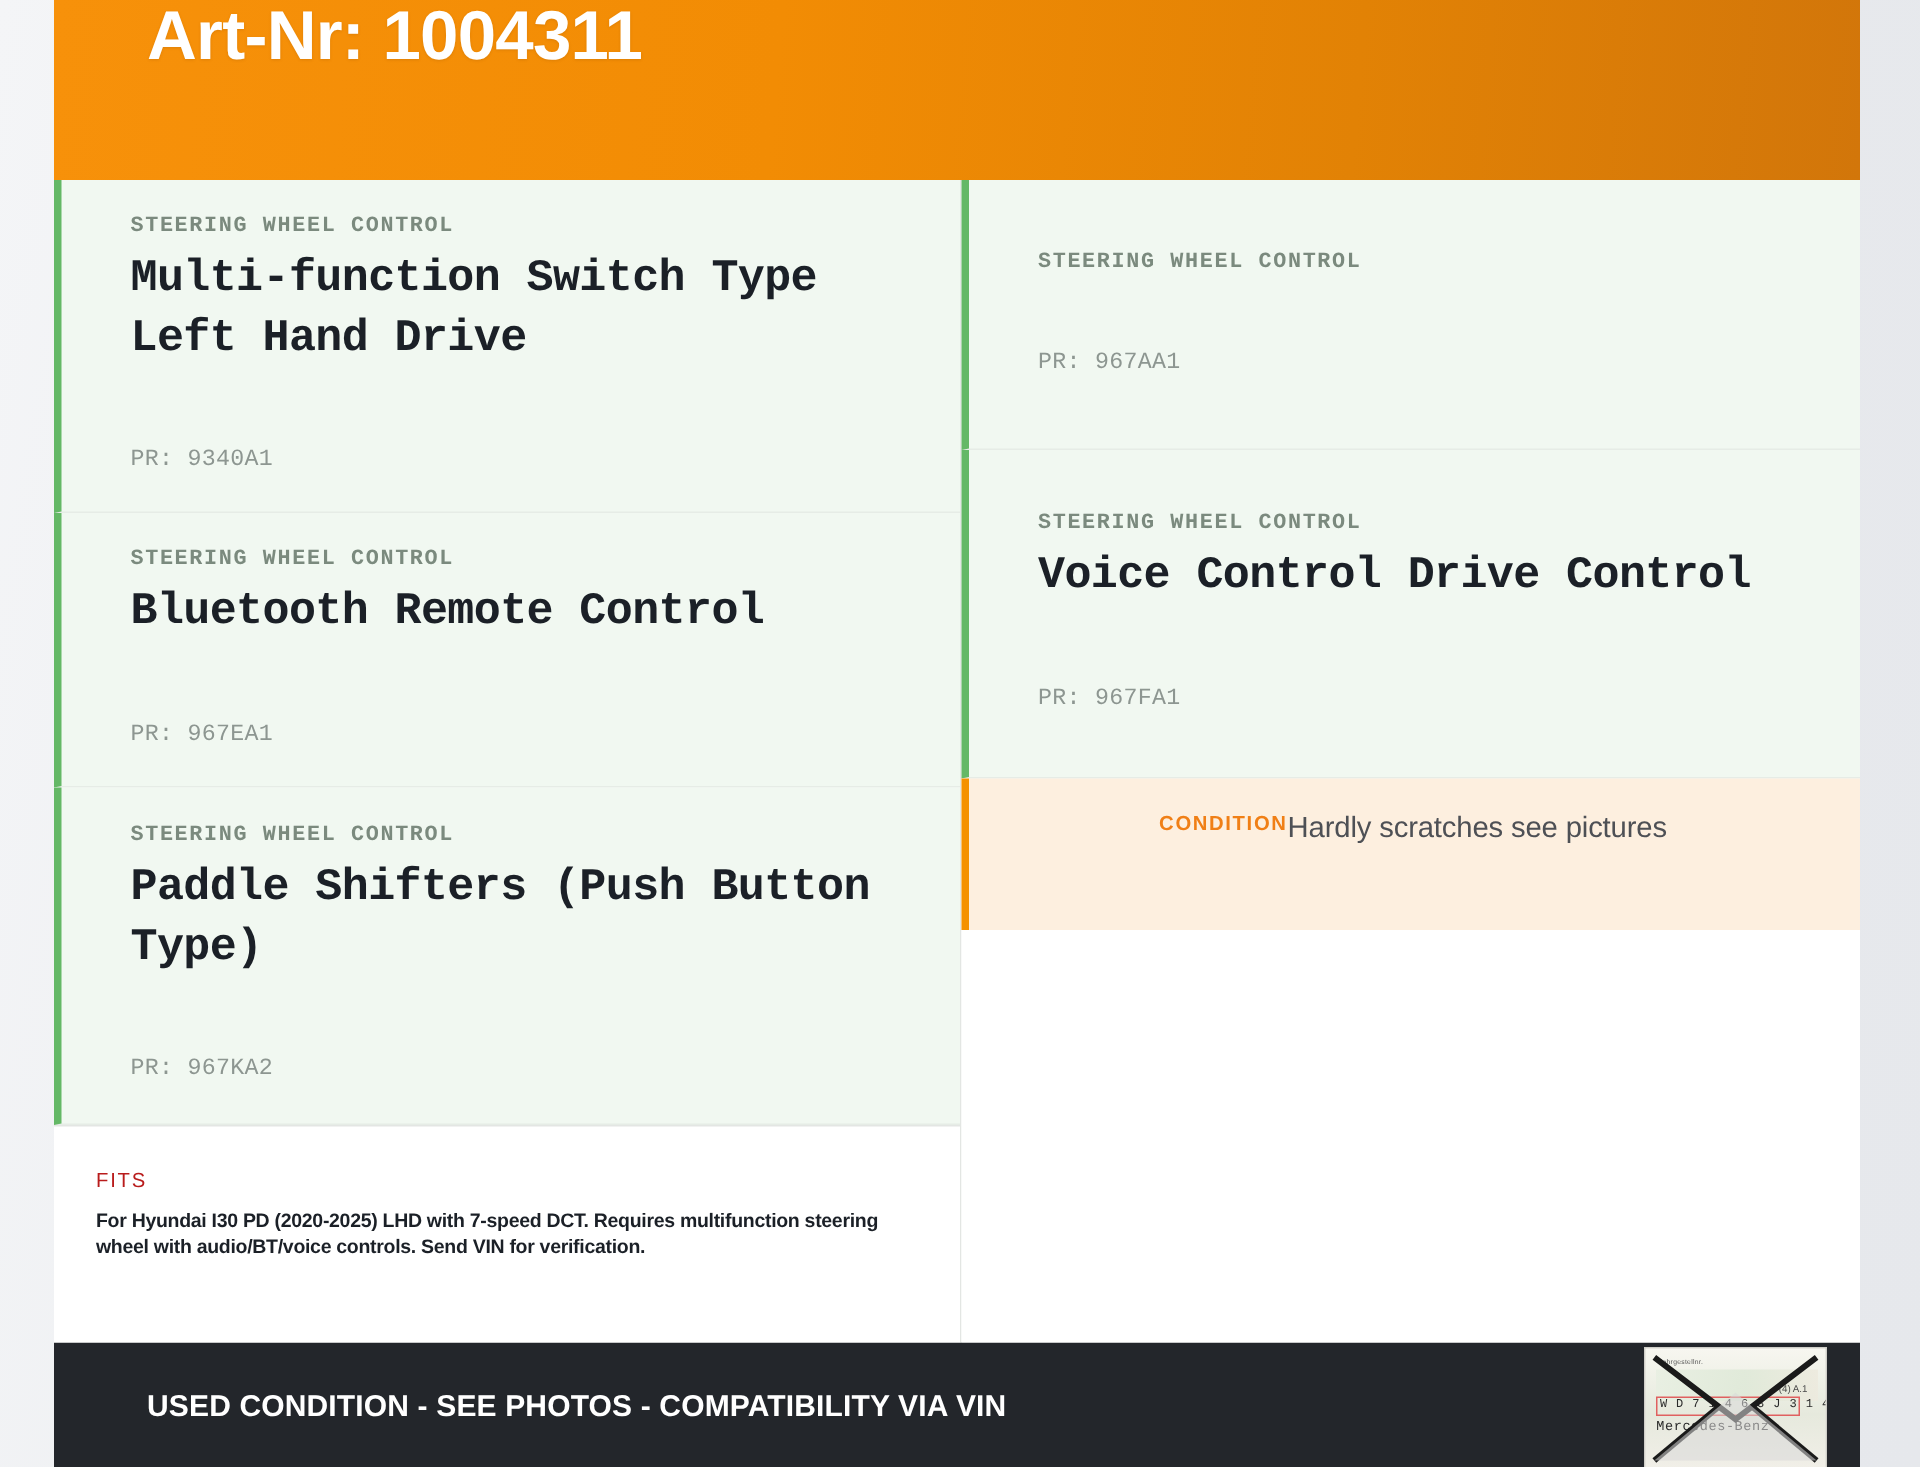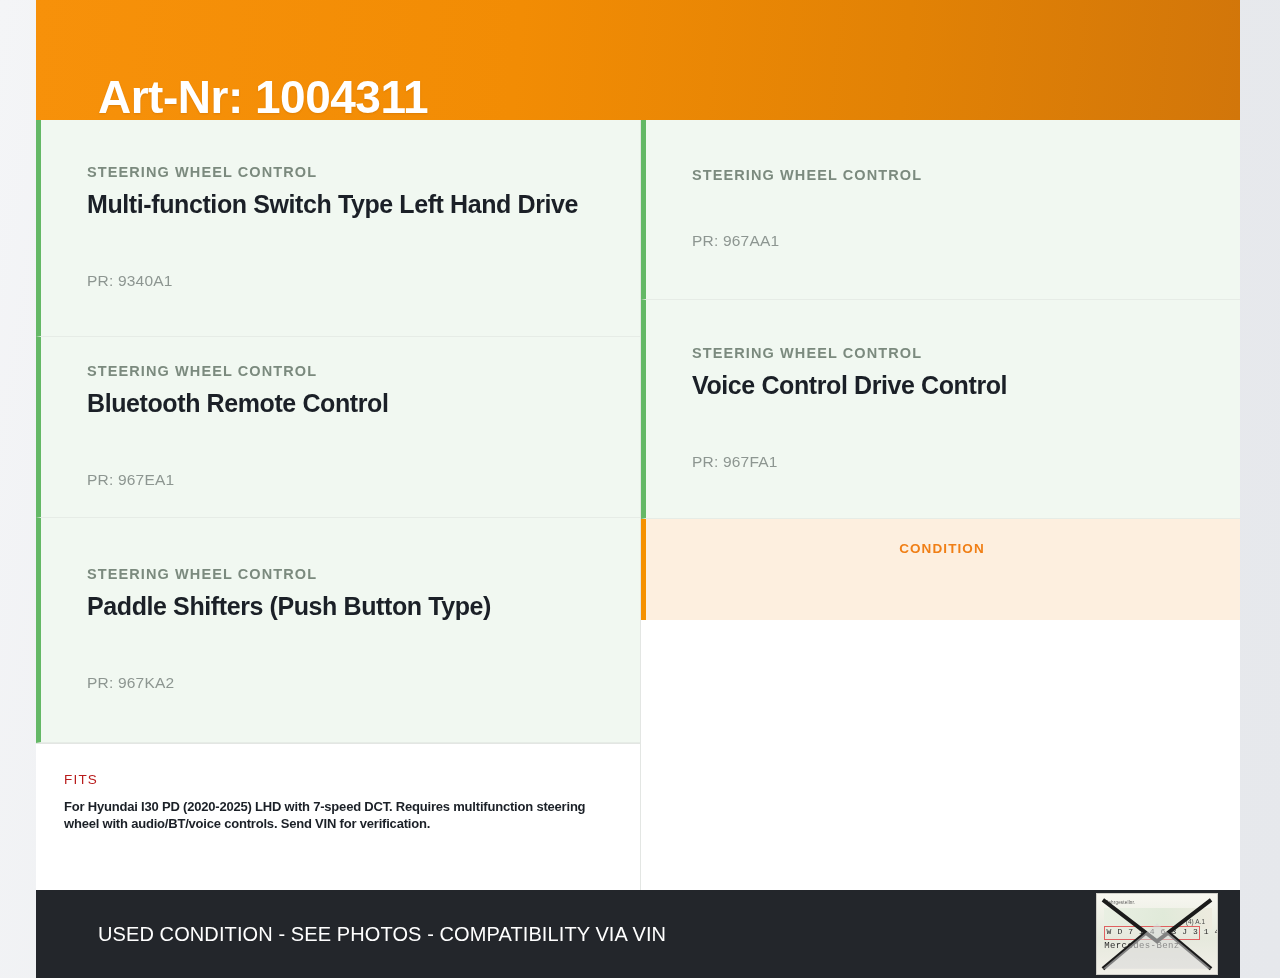--- a/index.html
+++ b/index.html
@@ -26,21 +26,21 @@
     display: flex;
     flex-direction: column;
   }
 
   
   .header {
     height: 120px;
     flex: 0 0 120px;
     background: linear-gradient(95deg, #f7910a 0%, #f28c04 40%, #e28205 72%, #d2760a 100%);
     display: flex;
-    align-items: flex-end;
+    align-items: flex-start;
     padding: 0 12px 0 62px;
   }
   .header-title {
     color: #ffffff;
     font-size: 46px;
     font-weight: bold;
     letter-spacing: -0.5px;
     line-height: 1;
     text-shadow: 0 1px 2px rgba(120,60,0,0.18);
   }
@@ -61,31 +61,32 @@
 
   
   .spec {
     background: #f1f8f1;
     border-left: 5px solid #64b866;
     border-bottom: 1px solid #e6ece6;
     padding: 23px 34px 26px 46px;
     display: flex;
     flex-direction: column;
     justify-content: center;
+    font-family: Liberation Mono, monospace;
   }
   .spec-label {
     font-size: 14.5px;
     font-weight: bold;
     letter-spacing: 1.1px;
     color: #7b8a7e;
     text-transform: uppercase;
     margin-bottom: 8px;
   }
   .spec-title {
-    font-size: 25px;
+    font-size: 30px;
     font-weight: bold;
     color: #1b2027;
     line-height: 1.32;
     letter-spacing: -0.4px;
     margin-bottom: 10px;
   }
   .spec-pr {
     font-size: 15.5px;
     color: #8d9691;
     letter-spacing: 0.2px;
@@ -156,21 +157,21 @@
     flex: 0 0 88px;
     background: #23262b;
     display: flex;
     align-items: center;
     justify-content: space-between;
     padding: 0 22px 0 62px;
   }
   .footer-text {
     color: #ffffff;
     font-size: 20px;
-    font-weight: normal;
+    font-weight: bold;
     letter-spacing: 0.1px;
     text-align: center;
   }
   .footer-thumb {
     width: 122px;
     height: 82px;
     position: relative;
     overflow: hidden;
     background: #f3f1ea;
     border: 1px solid #cfcec8;
@@ -280,20 +281,21 @@
       </div>
 
       <div class="spec spec-r2">
         <div class="spec-label">STEERING WHEEL CONTROL</div>
         <div class="spec-title">Voice Control Drive Control</div>
         <div class="spec-pr">PR: 967FA1</div>
       </div>
 
       <div class="condition">
         <div class="condition-label">CONDITION</div>
+        <div class="condition-text">Hardly scratches see pictures</div>
       </div>
 
       <div class="filler"></div>
 
     </div>
 
   </div>
 
   <div class="footer">
     <div class="footer-text">USED CONDITION - SEE PHOTOS - COMPATIBILITY VIA VIN</div>

